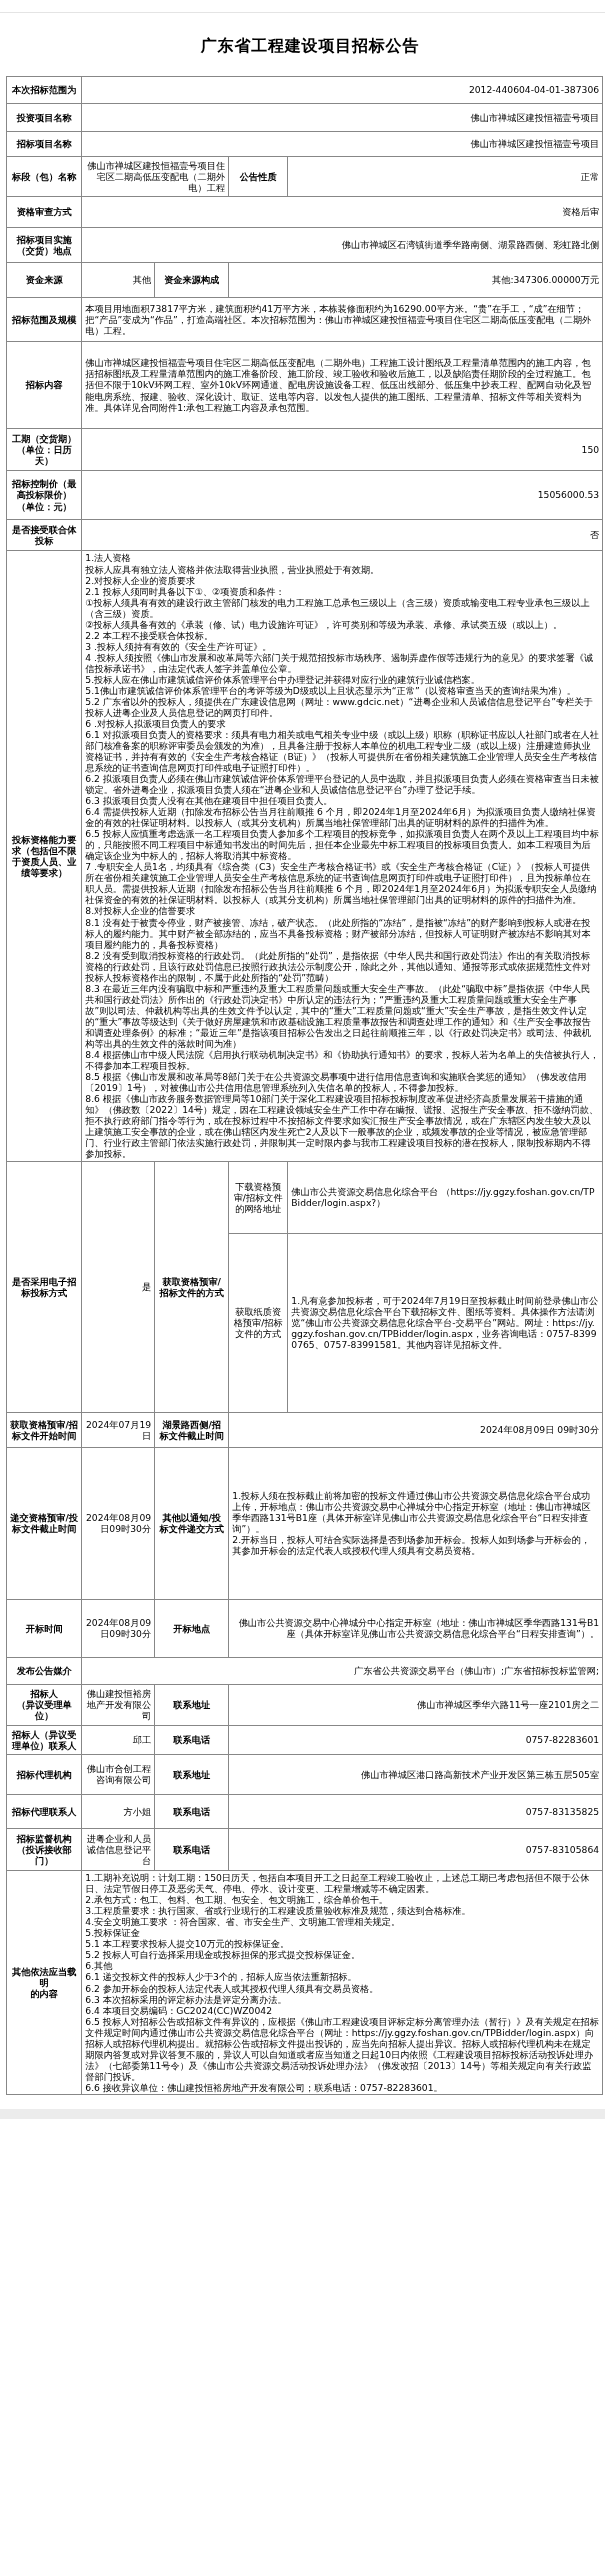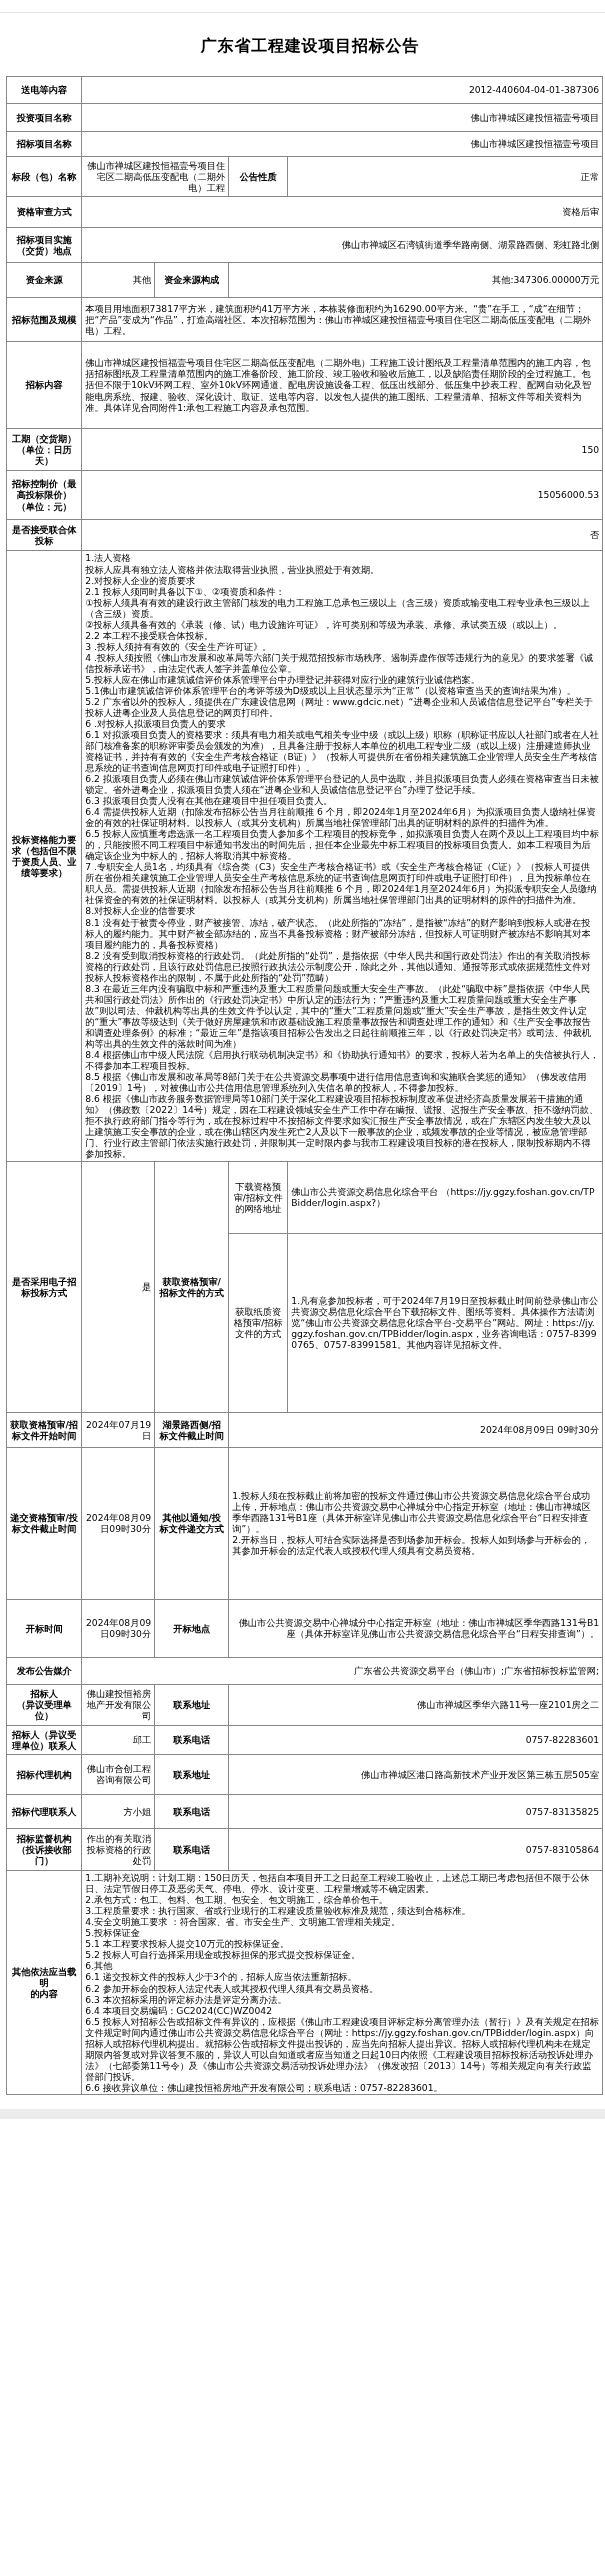--- a/index.html
+++ b/index.html
@@ -26,21 +26,21 @@
   <colgroup>
       <col style="width:75px">
       <col style="width:73px">
       <col style="width:74px">
       <col style="width:59px">
       <col>
     </colgroup>
 
   <tbody>
       <tr style="height:27px">
-    <td class="lab">送电等内容</td>
+    <td class="lab">本次招标范围为</td>
     <td class="val" colspan="4">2012-440604-04-01-387306</td>
   </tr>
   <tr style="height:28px">
     <td class="lab">投资项目名称</td>
     <td class="val" colspan="4">佛山市禅城区建投恒福壹号项目</td>
   </tr>
   <tr style="height:25.4px">
     <td class="lab">招标项目名称</td>
     <td class="val" colspan="4">佛山市禅城区建投恒福壹号项目</td>
   </tr>
@@ -170,21 +170,21 @@
   </tr>
   <tr style="height:34px">
     <td class="lab">招标代理联系人</td>
     <td class="val">方小姐</td>
     <td class="lab">联系电话</td>
     <td class="val" colspan="2">0757-83135825</td>
   </tr>
   <tr style="height:42px">
     <td class="lab pre">招标监督机构
 （投诉接收部门）</td>
-    <td class="val">作出的有关取消投标资格的行政处罚</td>
+    <td class="val">进粤企业和人员诚信信息登记平台</td>
     <td class="lab">联系电话</td>
     <td class="val" colspan="2">0757-83105864</td>
   </tr>
   <tr>
     <td class="lab pre">其他依法应当载明
 的内容</td>
     <td class="lt" colspan="4">1.工期补充说明：计划工期：150日历天，包括自本项目开工之日起至工程竣工验收止，上述总工期已考虑包括但不限于公休日、法定节假日停工及恶劣天气、停电、停水、设计变更、工程量增减等不确定因素。
 2.承包方式：包工、包料、包工期、包安全、包文明施工，综合单价包干。
 3.工程质量要求：执行国家、省或行业现行的工程建设质量验收标准及规范，须达到合格标准。
 4.安全文明施工要求 ：符合国家、省、市安全生产、文明施工管理相关规定。

